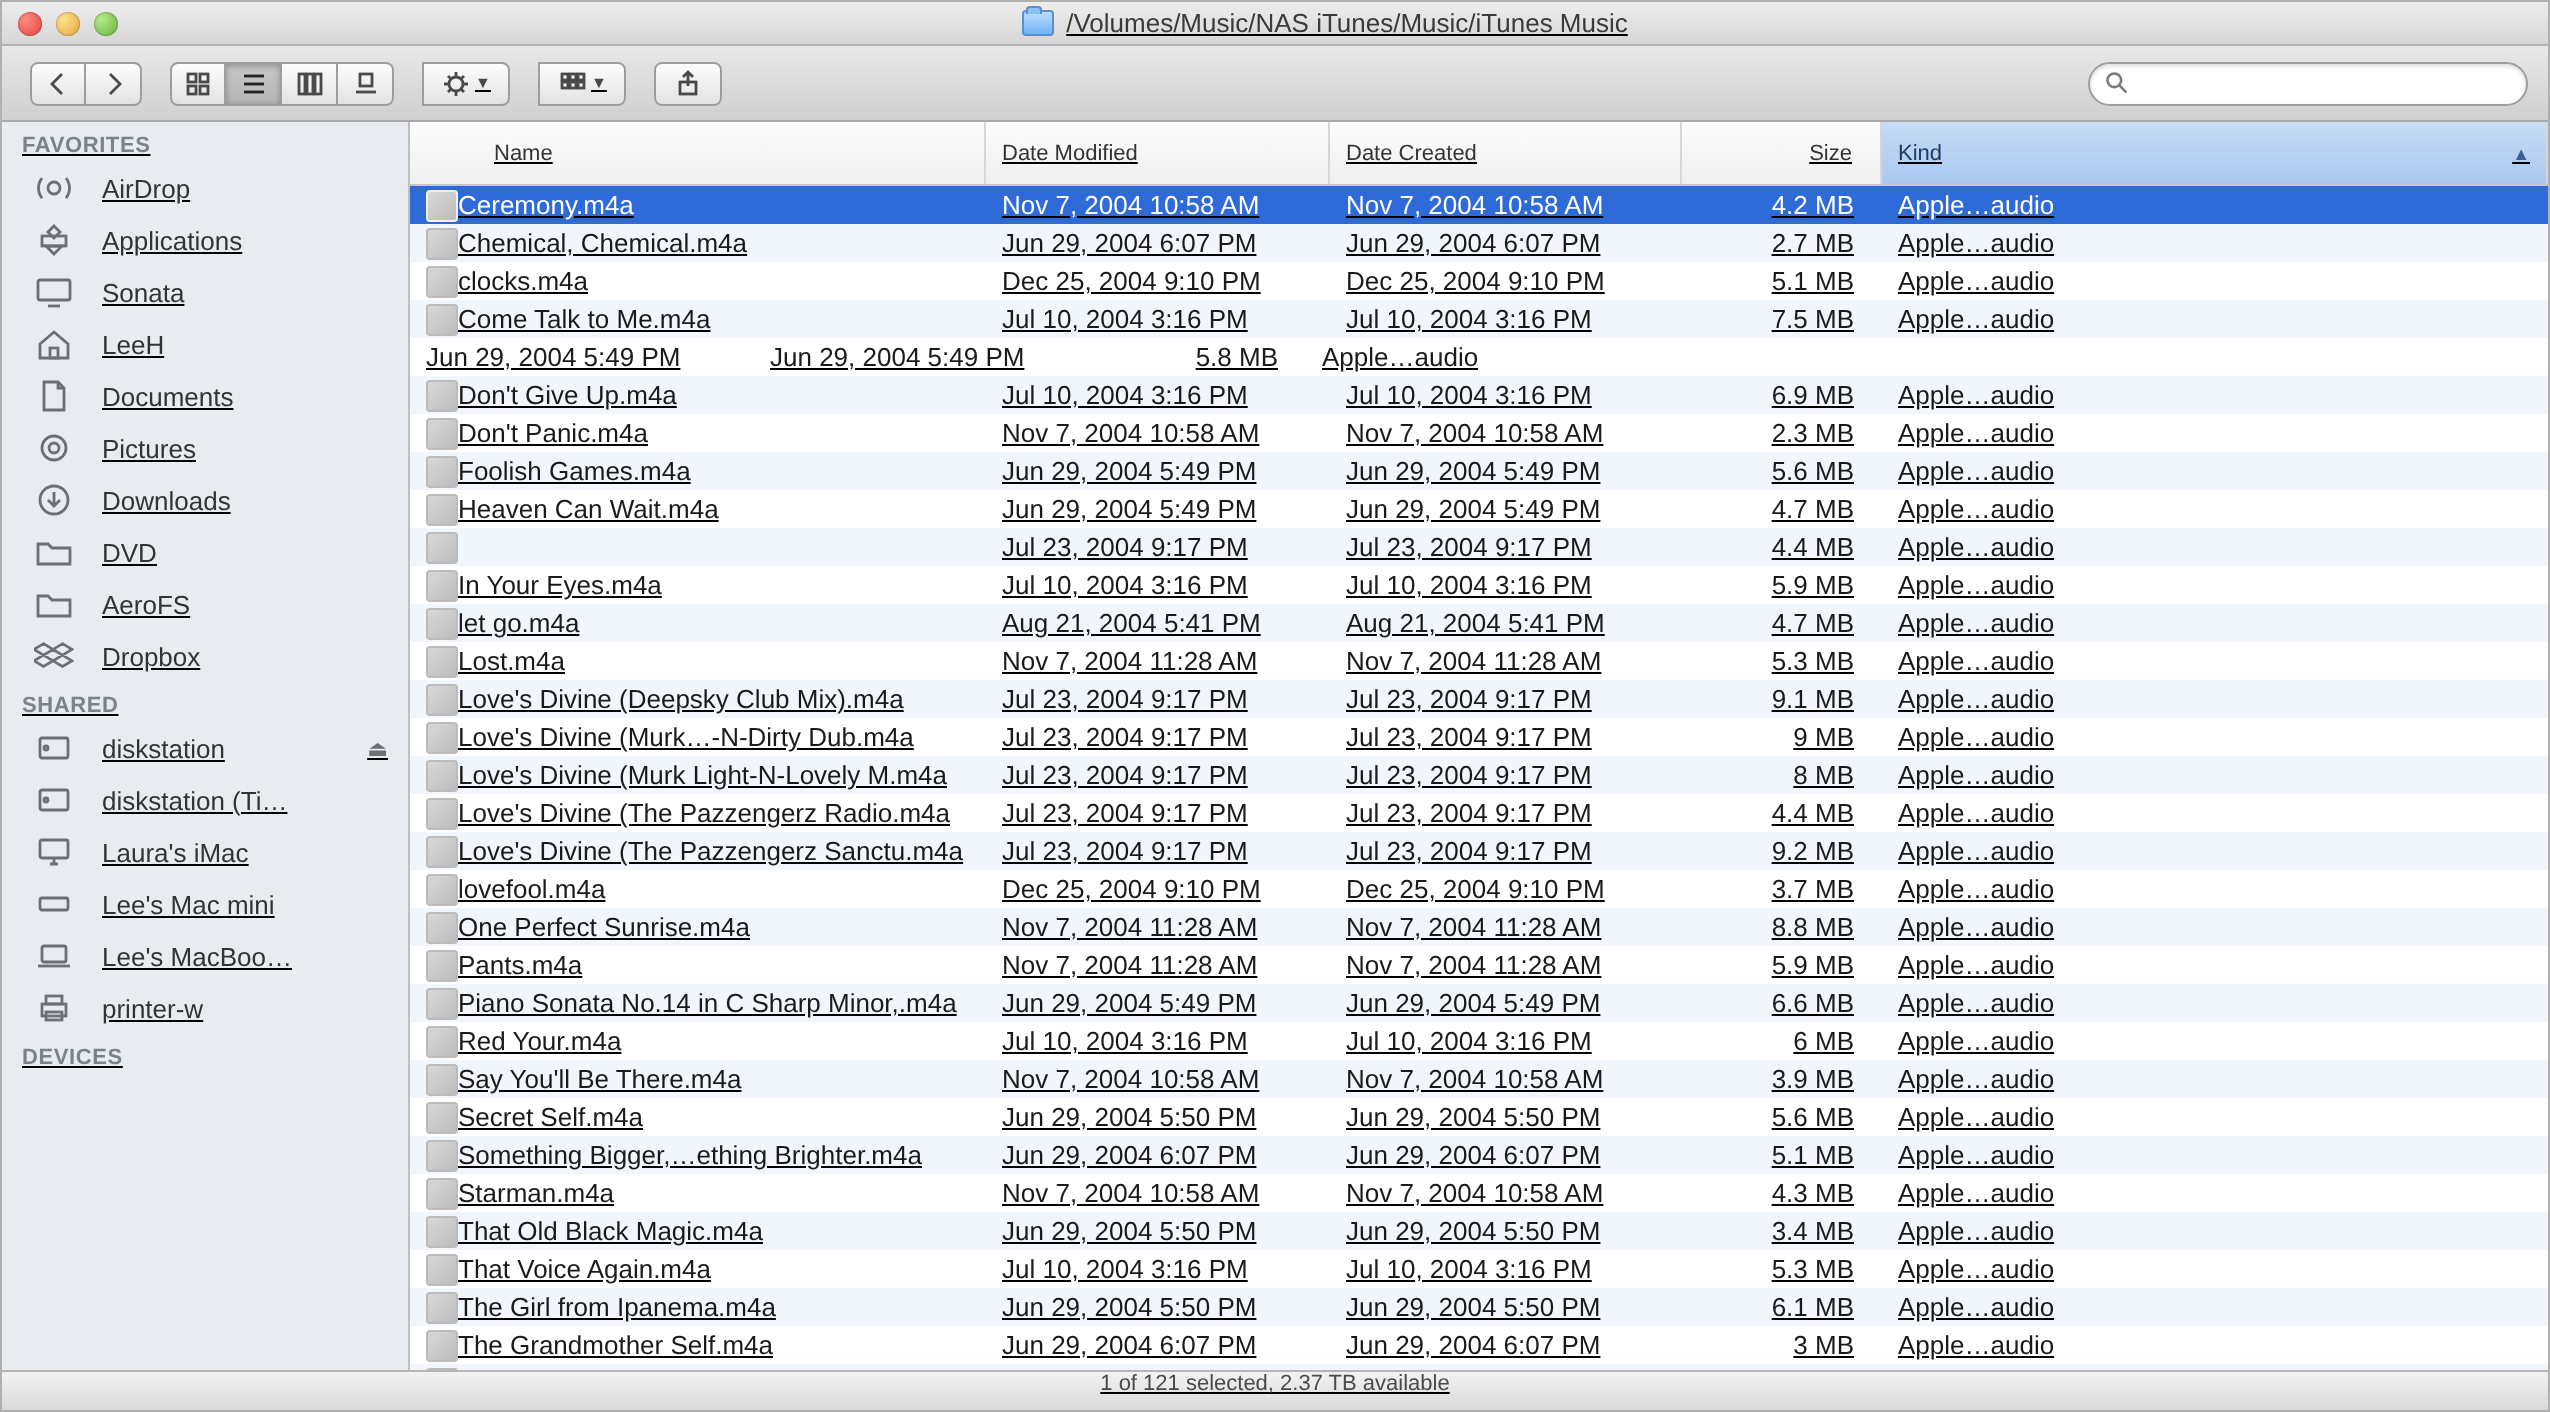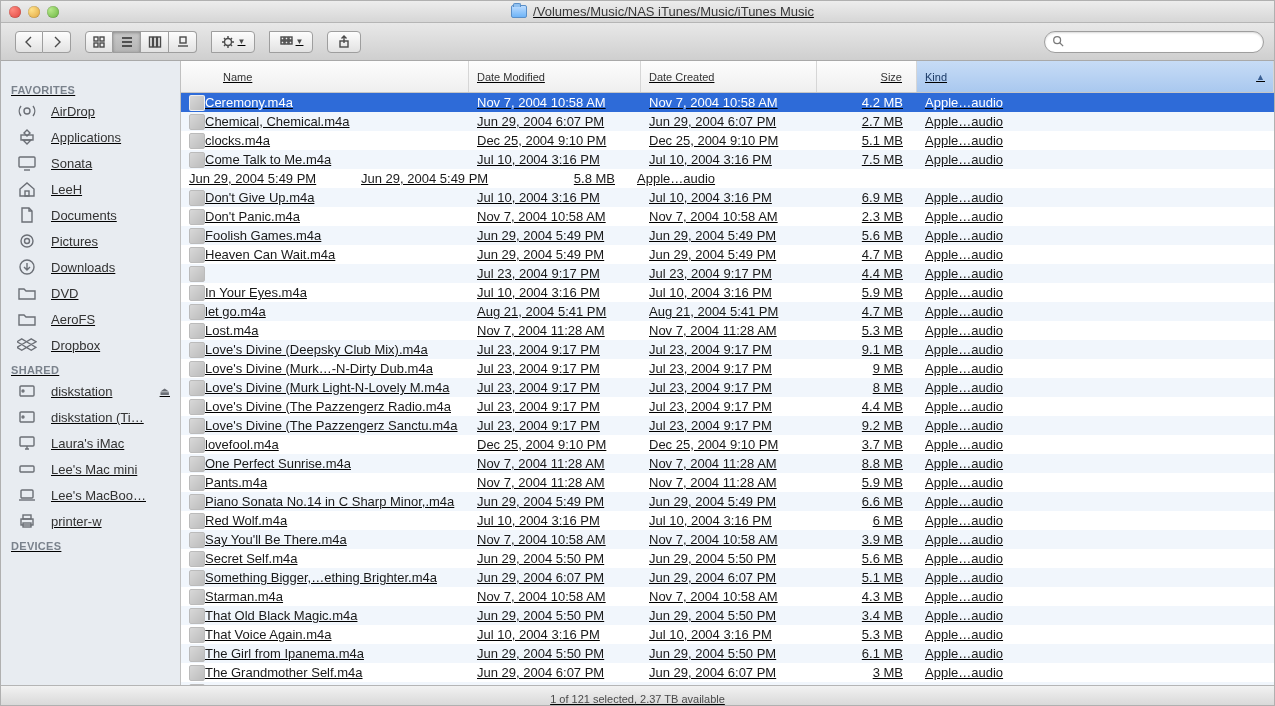--- a/index.html
+++ b/index.html
@@ -21,21 +21,21 @@
   .seg .btn:last-child { border-radius: 0 4px 4px 0; }
   .seg .btn + .btn { border-left: none; }
   .btn.solo { border-radius: 4px; }
   .btn.active { background: linear-gradient(#c9c9c9, #b5b5b5); box-shadow: inset 0 1px 3px rgba(0,0,0,.3); }
   .btn .tri { margin-left: 3px; font-size: 8px; }
   .spacer { flex: 1; }
   .search { position: relative; }
   .search input { width: 220px; height: 22px; border-radius: 11px; border: 1px solid #9e9e9e; padding: 0 10px 0 26px; font-size: 12px; background: #fff; outline: none; box-shadow: inset 0 1px 2px rgba(0,0,0,.15);}
   .search .mag { position: absolute; left: 8px; top: 4px; color: #7a7a7a; font-size: 12px; }
   .body { flex: 1; display: flex; min-height: 0; }
-  .sidebar { width: 180px; background: #e8ecf1; border-right: 1px solid #c0c0c0; overflow-y: auto; padding-top: 17px; font-size: 13px; color: #333; }
+  .sidebar { width: 204px; background: #e8ecf1; border-right: 1px solid #c0c0c0; overflow-y: auto; padding-top: 0; font-size: 13px; color: #333; }
   .sb-head { font-size: 11px; color: #7a828c; font-weight: bold; padding: 6px 10px 2px; letter-spacing: .3px; }
   .sb-item { display: flex; align-items: center; gap: 12px; padding: 3px 10px 3px 14px; white-space: nowrap; overflow: hidden; text-overflow: ellipsis; }
   .sb-item .ico { width: 24px; height: 20px; display:flex; align-items:center; justify-content:center; color:#6b6f76; }
   .sb-item .eject { margin-left: auto; font-size: 11px; color:#6b6f76; }
   .main { flex: 1; display: flex; flex-direction: column; min-width: 0; }
   .cols { height: 32px; background: linear-gradient(#fdfdfd, #efefef); border-bottom: 1px solid #c6c6c6; display: flex; font-size: 11px; color: #333; user-select:none; }
   .col { border-right: 1px solid #d6d6d6; display:flex; align-items:center; padding: 0 8px; }
   .col.name { flex: 0 0 288px; padding-left: 42px; }
   .col.modified { flex: 0 0 172px; }
   .col.created { flex: 0 0 176px; }
@@ -47,21 +47,21 @@
   .row:nth-child(even) { background: #f1f6fc; }
   .row.selected { background: #2e6bd8 !important; color: #fff; }
   .cell { padding: 0 8px; overflow:hidden; white-space:nowrap; text-overflow:ellipsis; }
   .cell.name { flex: 0 0 288px; display:flex; align-items:center; gap:0; padding-left: 8px;}
   .cell.modified { flex: 0 0 172px; }
   .cell.created { flex: 0 0 176px; }
   .cell.size { flex: 0 0 100px; text-align:right; padding-right: 14px;}
   .cell.kind { flex: 1; }
   .ficon { width:16px; height:16px; background: linear-gradient(135deg,#d8d8d8,#bcbcbc); border:1px solid #bbb; border-radius:2px; flex-shrink:0; display:flex; align-items:center; justify-content:center; font-size:9px; color:#666;}
   .row.selected .ficon { border-color: rgba(255,255,255,.7); }
-  .status { height: 20px; background: linear-gradient(#f2f2f2, #d9d9d9); border-top: 1px solid #b5b5b5; display:flex; align-items:flex-end; justify-content:center; font-size:11px; color:#4a4a4a; }
+  .status { height: 20px; background: linear-gradient(#f2f2f2, #d9d9d9); border-top: 1px solid #b5b5b5; display:flex; align-items:flex-start; justify-content:center; font-size:11px; color:#4a4a4a; }
 
   
   .svgico { width: 14px; height: 14px; }
   .svgico path, .svgico rect, .svgico line, .svgico circle { stroke:#4a4a4a; stroke-width:1.4; fill:none; }
   .btn.active .svgico path, .btn.active .svgico rect, .btn.active .svgico line { stroke:#222; }
 
   
   .sico { width: 20px; height: 18px; }
   .sico * { stroke:#6b6f76; stroke-width:1.4; fill:none; }
 </style>
@@ -556,21 +556,21 @@
               <span>Piano Sonata No.14 in C Sharp Minor,.m4a</span>
             </div>
             <div class="cell modified">Jun 29, 2004 5:49 PM</div>
             <div class="cell created">Jun 29, 2004 5:49 PM</div>
             <div class="cell size">6.6 MB</div>
             <div class="cell kind">Apple…audio</div>
           </div>
           <div class="row">
             <div class="cell name">
               <span class="ficon"></span>
-              <span>Red Wolf.m4a</span>
+              <span>Red Your.m4a</span>
             </div>
             <div class="cell modified">Jul 10, 2004 3:16 PM</div>
             <div class="cell created">Jul 10, 2004 3:16 PM</div>
             <div class="cell size">6 MB</div>
             <div class="cell kind">Apple…audio</div>
           </div>
           <div class="row">
             <div class="cell name">
               <span class="ficon"></span>
               <span>Say You'll Be There.m4a</span>

